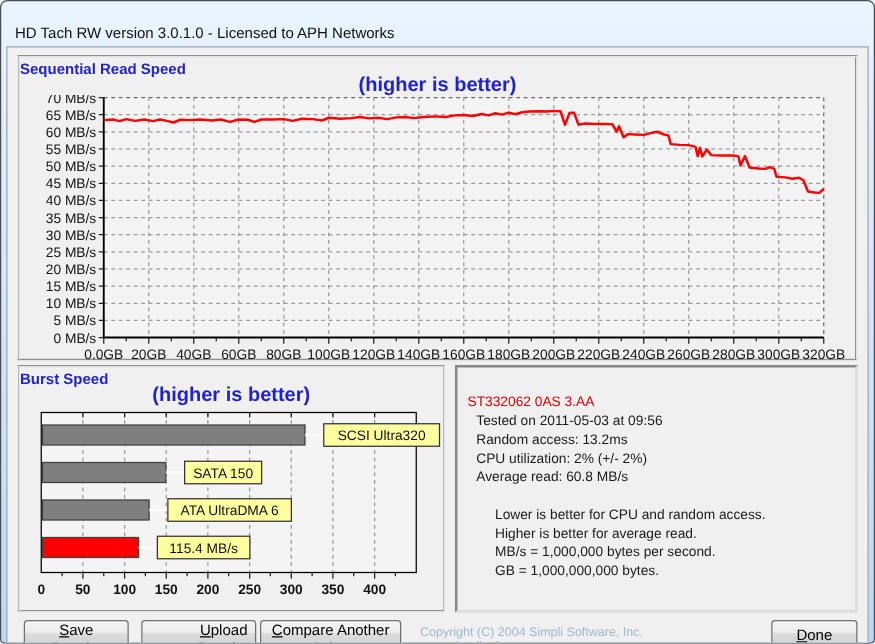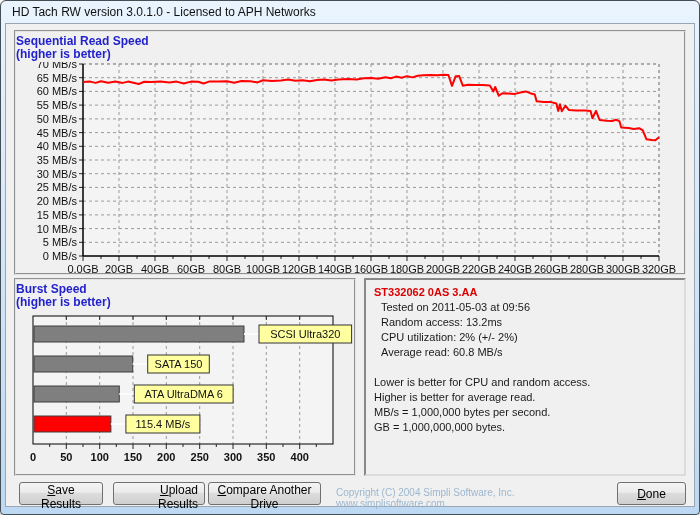--- a/index.html
+++ b/index.html
@@ -2,42 +2,42 @@
 <html><head>
 <meta charset="utf-8">
 <style>
   * { margin:0; padding:0; box-sizing:border-box; }
   html,body { background:#ffffff; font-family:"Liberation Sans", sans-serif; }
   .window {
     width:700px; height:515px; position:relative;
     border:1px solid #454d55; border-radius:6px 6px 4px 4px;
     background:linear-gradient(#e9f4fe, #bdd8f2);
     box-shadow:0 1px 3px rgba(0,0,0,.4);
-    padding:0 4px 4px 4px; overflow:hidden;
+    padding:14px 4px 4px 4px; overflow:hidden;
   }
   .titlebar { height:22px; line-height:22px; padding-left:7px;
     font-size:12px; color:#111; white-space:nowrap; }
   .client { position:relative; background:#f0f0f0; height:484px;
     border:1px solid #98a6b5; }
   .panel { position:absolute; background:#f0f0f0; border:2px groove #e4e4e4; }
   .panel-seq   { left:8px;  top:6px;   width:672px; height:245px; }
   .panel-burst { left:8px;  top:254px; width:342px; height:198px; }
   .panel-info  { left:358px; top:254px; width:322px; height:198px;
     border:2px inset #dcdcdc; padding:5px 8px; }
   .chart-title { text-align:left; color:#2222cc; font-size:12px;
     font-weight:bold; padding-top:3px; line-height:13px; }
-  .chart-sub   { color:#2222cc; font-size:12px;
+  .chart-sub   { text-align:center; color:#2222cc; font-size:16px;
     font-weight:bold; line-height:13px; }
   .svg-wrap { position:absolute; }
   #seq-wrap   { left:1px; top:30px; width:666px; height:212px; }
   #burst-wrap { left:1px; top:32px; width:336px; height:160px; }
-  .info-title { color:#dd0000; font-weight:bold; font-size:11px; line-height:15px; }
+  .info-title { color:#dd0000; font-weight:normal; font-size:11px; line-height:15px;margin-top:16px; }
   .info-line  { font-size:11px; color:#1a1a1a; line-height:15px; }
   .info-detail { padding-left:7px; }
-  .info-notes { margin-top:15px; }
+  .info-notes { margin-top:15px;margin-left:22px; }
   .wbtn {
     position:absolute; height:23px; font-family:"Liberation Sans",sans-serif;
     font-size:12px; color:#000; text-align:center;
     background:linear-gradient(#f4f4f4, #ebebeb 45%, #dddddd 46%, #cfcfcf);
     border:1px solid #707070; border-radius:3px; cursor:default; padding:0 6px;
   }
   #btn-save    { left:13px;  top:458px; width:84px;  }
   #btn-upload  { left:107px; top:458px; width:92px;text-align:right;  }
   #btn-compare { left:202px; top:458px; width:113px; }
   #btn-done    { left:611px; top:458px; width:69px;  }

